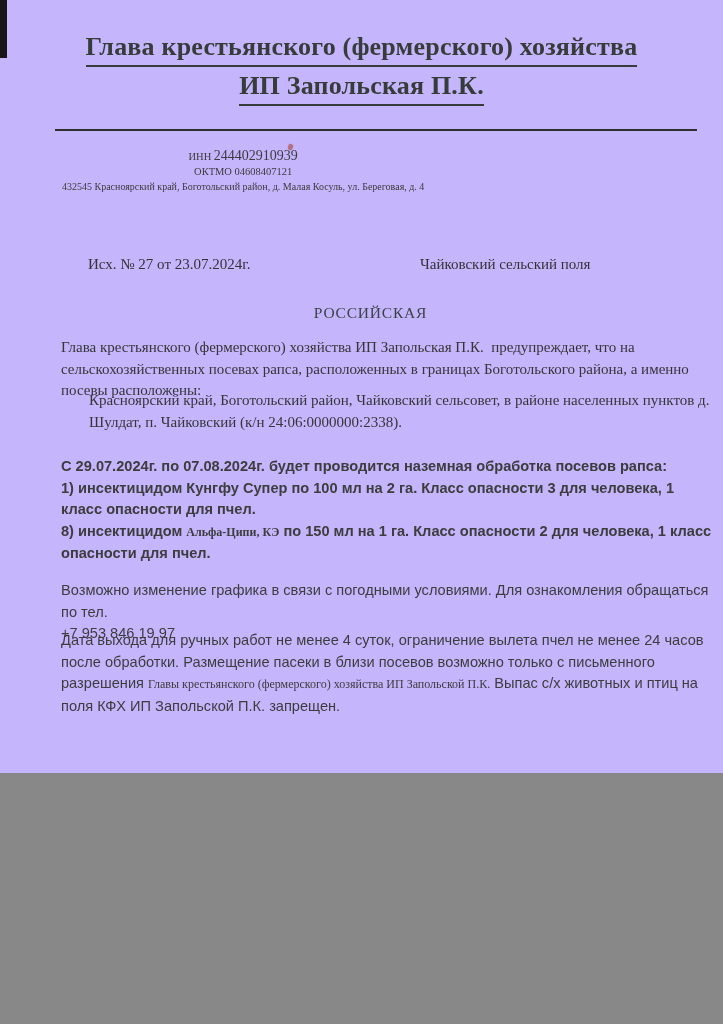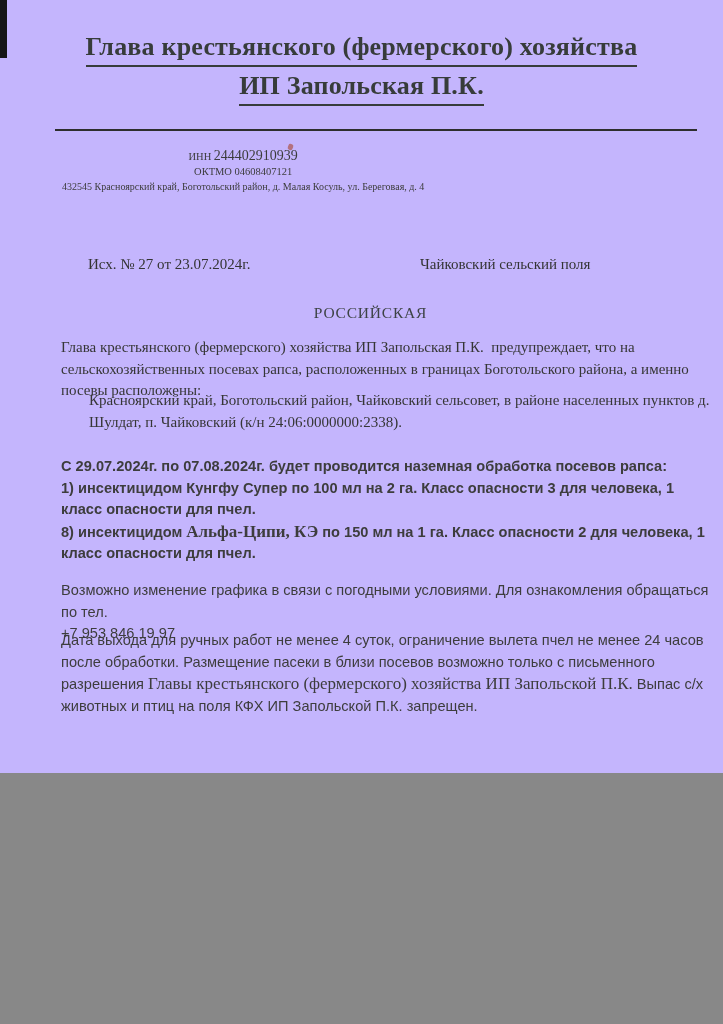--- a/index.html
+++ b/index.html
@@ -35,21 +35,21 @@
 
   
   .serif-p { position:absolute; left:61px; width:642px; font-size:15px; line-height:21.5px; color:#363636; }
   .p1 { top:337px; }
   .p2 { top:390px;margin-left:28px; }
   .sans-p { position:absolute; left:61px; width:652px;
     font-family:"Liberation Sans", sans-serif; font-size:14.6px; line-height:21.5px; color:#3d3d3d; }
   .schedule { top:456px;font-weight:bold; }
   .p4 { top:580px; }
   .p5 { top:630px; }
-  .serif-inline { font-family:"Liberation Serif", serif; font-size:17px; }
+  .serif-inline { font-family:"Liberation Serif", serif; font-size:12px; }
 
   
   .sig-label { position:absolute; top:806px; left:53px; font-size:15px; color:#363636; z-index:2;text-align:center; }
   .sig-line  { position:absolute; top:827px; left:362px; width:175px; height:1px; background:#4a4a4a; z-index:2; }
   .sig-name  { position:absolute; top:806px; left:541px; font-size:15px; color:#363636; }
   .mp { position:absolute; top:840px; left:261px; font-size:16px; color:#26292c; z-index:5; letter-spacing:1px; }
 
   .stamp-svg { position:absolute; top:782px; left:212px; z-index:4; opacity:.84; }
   .sig-svg { position:absolute; top:783px; left:398px; z-index:6; }
 

